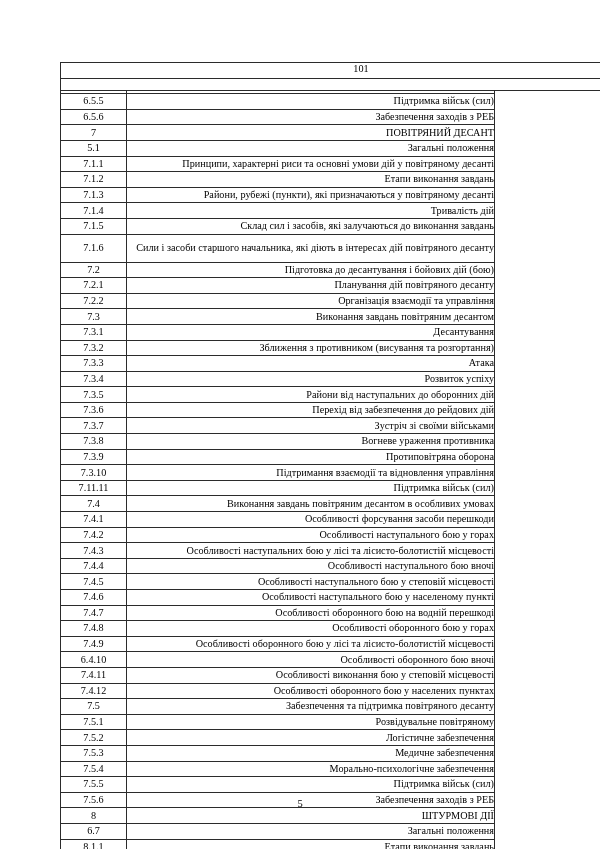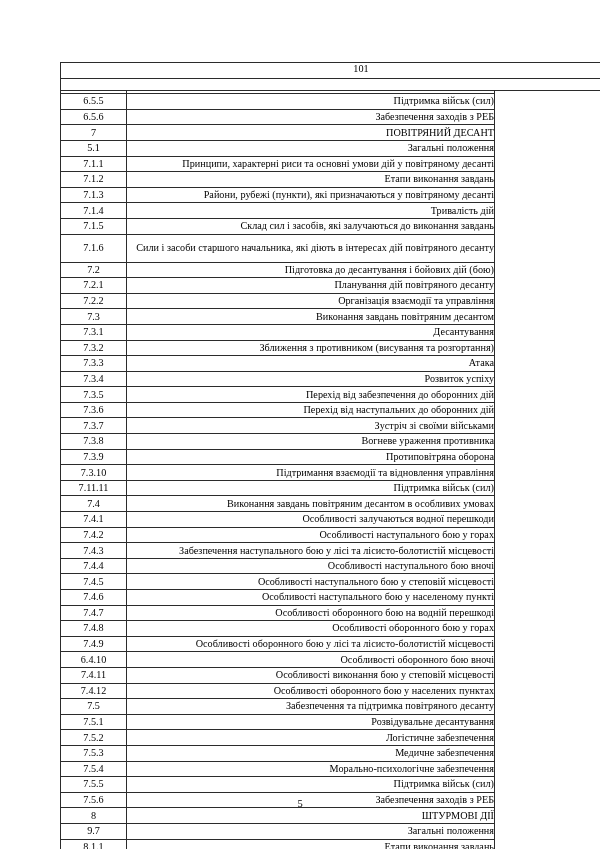--- a/index.html
+++ b/index.html
@@ -180,26 +180,26 @@
             <td class="title">Атака</td>
             <td class="page">90</td>
           </tr>
           <tr>
             <td class="num">7.3.4</td>
             <td class="title">Розвиток успіху</td>
             <td class="page">91</td>
           </tr>
           <tr>
             <td class="num">7.3.5</td>
-            <td class="title">Перехід від забезпечення до оборонних дій</td>
+            <td class="title">Райони від наступальних до оборонних дій</td>
             <td class="page">91</td>
           </tr>
           <tr>
             <td class="num">7.3.6</td>
-            <td class="title">Перехід від наступальних до оборонних дій</td>
+            <td class="title">Перехід від забезпечення до рейдових дій</td>
             <td class="page">92</td>
           </tr>
           <tr>
             <td class="num">7.3.7</td>
             <td class="title">Зустріч зі своїми військами</td>
             <td class="page">92</td>
           </tr>
           <tr>
             <td class="num">7.3.8</td>
             <td class="title">Вогневе ураження противника</td>
@@ -220,31 +220,31 @@
             <td class="title">Підтримка військ (сил)</td>
             <td class="page">93</td>
           </tr>
           <tr>
             <td class="num">7.4</td>
             <td class="title">Виконання завдань повітряним десантом в особливих умовах</td>
             <td class="page">93</td>
           </tr>
           <tr>
             <td class="num">7.4.1</td>
-            <td class="title">Особливості залучаються водної перешкоди</td>
+            <td class="title">Особливості форсування засоби перешкоди</td>
             <td class="page">94</td>
           </tr>
           <tr>
             <td class="num">7.4.2</td>
             <td class="title">Особливості наступального бою у горах</td>
             <td class="page">94</td>
           </tr>
           <tr>
             <td class="num">7.4.3</td>
-            <td class="title">Забезпечення наступального бою у лісі та лісисто-болотистій місцевості</td>
+            <td class="title">Особливості наступальних бою у лісі та лісисто-болотистій місцевості</td>
             <td class="page">94</td>
           </tr>
           <tr>
             <td class="num">7.4.4</td>
             <td class="title">Особливості наступального бою вночі</td>
             <td class="page">95</td>
           </tr>
           <tr>
             <td class="num">7.4.5</td>
             <td class="title">Особливості наступального бою у степовій місцевості</td>
@@ -285,21 +285,21 @@
             <td class="title">Особливості оборонного бою у населених пунктах</td>
             <td class="page">98</td>
           </tr>
           <tr>
             <td class="num">7.5</td>
             <td class="title">Забезпечення та підтримка повітряного десанту</td>
             <td class="page">98</td>
           </tr>
           <tr>
             <td class="num">7.5.1</td>
-            <td class="title">Розвідувальне десантування</td>
+            <td class="title">Розвідувальне повітряному</td>
             <td class="page">98</td>
           </tr>
           <tr>
             <td class="num">7.5.2</td>
             <td class="title">Логістичне забезпечення</td>
             <td class="page">99</td>
           </tr>
           <tr>
             <td class="num">7.5.3</td>
             <td class="title">Медичне забезпечення</td>
@@ -319,21 +319,21 @@
             <td class="num">7.5.6</td>
             <td class="title">Забезпечення заходів з РЕБ</td>
             <td class="page">101</td>
           </tr>
           <tr>
             <td class="num">8</td>
             <td class="title">ШТУРМОВІ ДІЇ</td>
             <td class="page">101</td>
           </tr>
           <tr>
-            <td class="num">9.7</td>
+            <td class="num">6.7</td>
             <td class="title">Загальні положення</td>
             <td class="page">101</td>
           </tr>
           <tr>
             <td class="num">8.1.1</td>
             <td class="title">Етапи виконання завдань</td>
             <td class="page">101</td>
           </tr>
         </tbody>
     </table>

